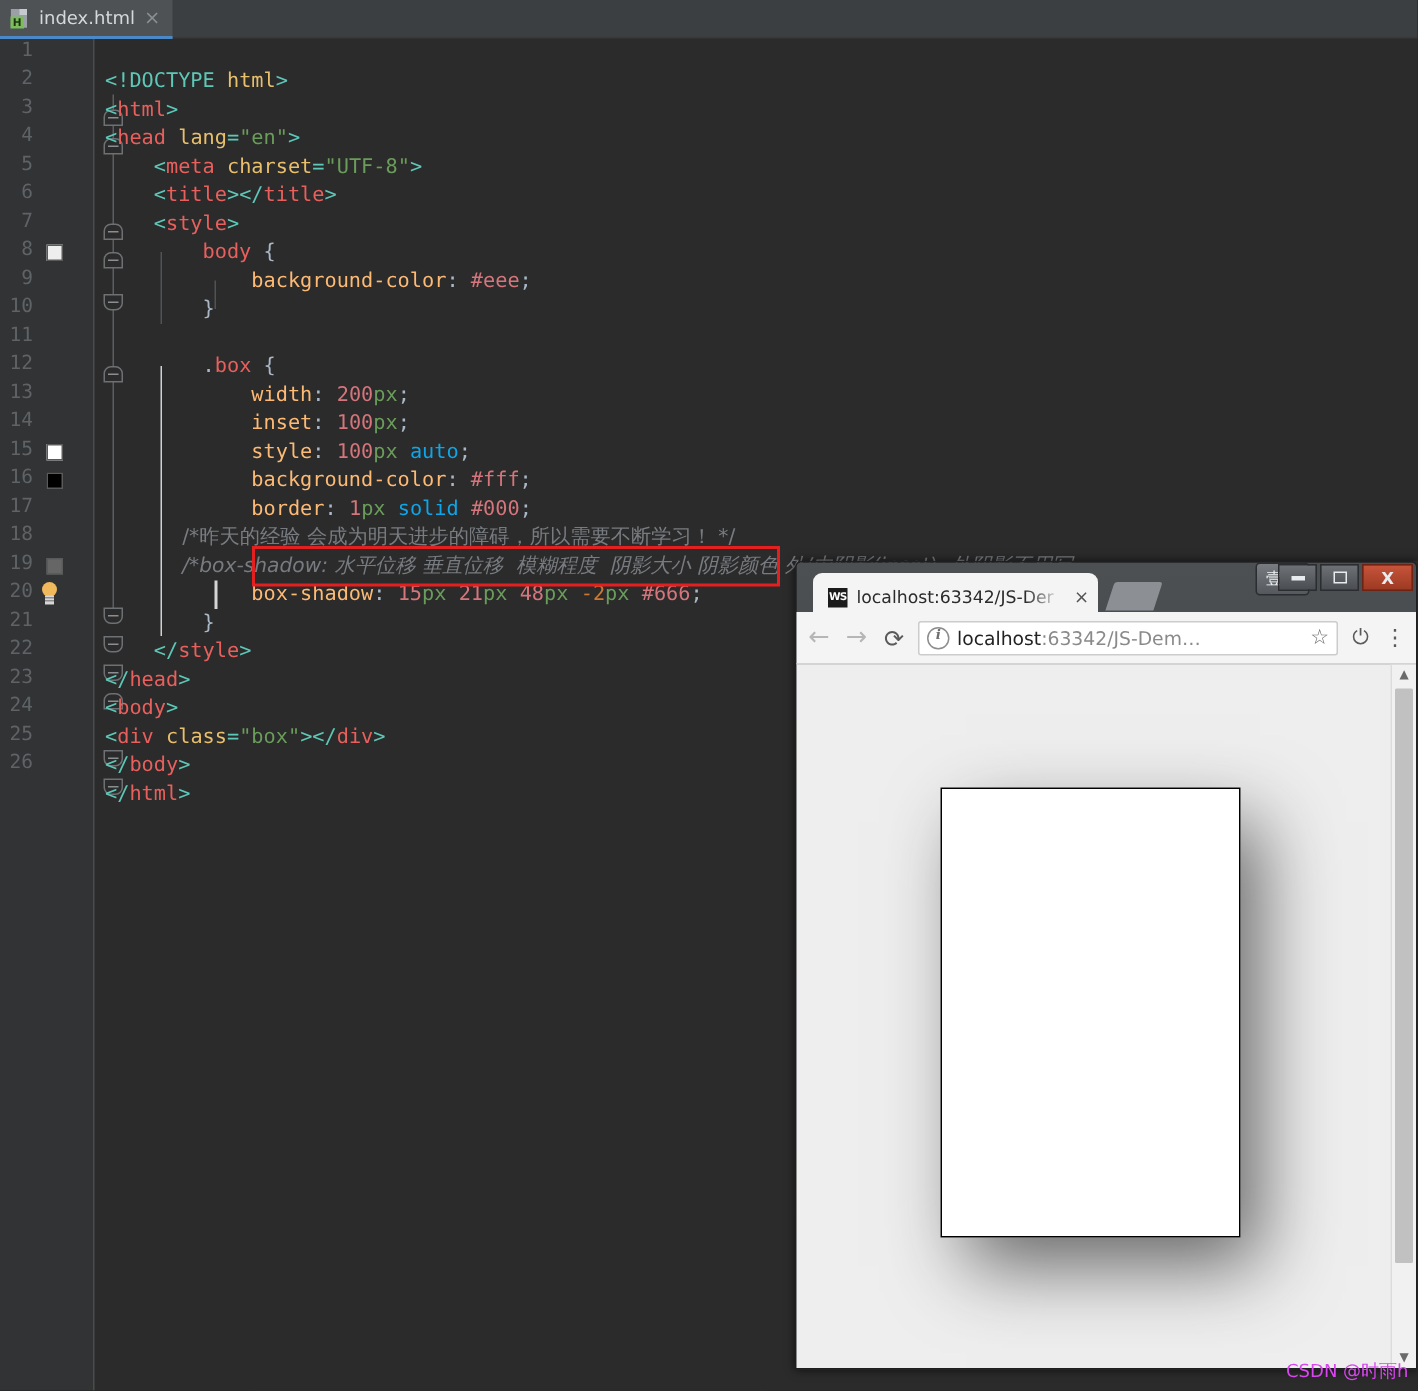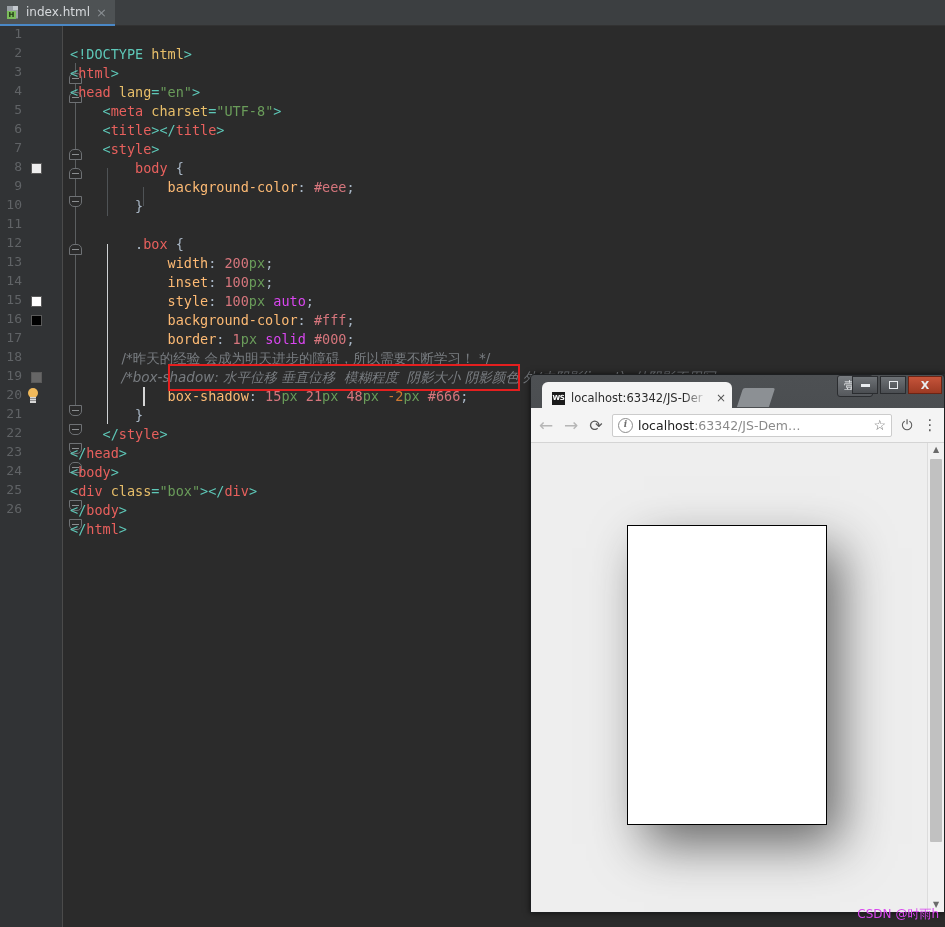--- a/index.html
+++ b/index.html
@@ -90,21 +90,21 @@
   
   .t-br{color:#5ec8b8;}        
   .t-tag{color:#e8605d;}       
   .t-attr{color:#e8bf6a;}      
   .t-str{color:#6a9c5a;}       
   .t-sel{color:#e8605d;}       
   .t-prop{color:#fdba74;}      
   .t-val{color:#d5757c;}       
   .t-num{color:#cc7832;}       
   .t-unit{color:#6a9c5a;text-align:center;}      
-  .t-kw{color:#d946ef;}        
+  .t-kw{color:#0ea5e9;}        
   .t-punc{color:#a9b7c6;}
   .t-cmt-cn{color:#787c80;font-family:"DejaVu Sans",sans-serif;font-style:normal;}
   .t-doctype{color:#5ec8b8;}
 
   
   .redbox{
     position:absolute;border:2px solid #e41f1f;box-sizing:border-box;
     pointer-events:none;
   }
 

